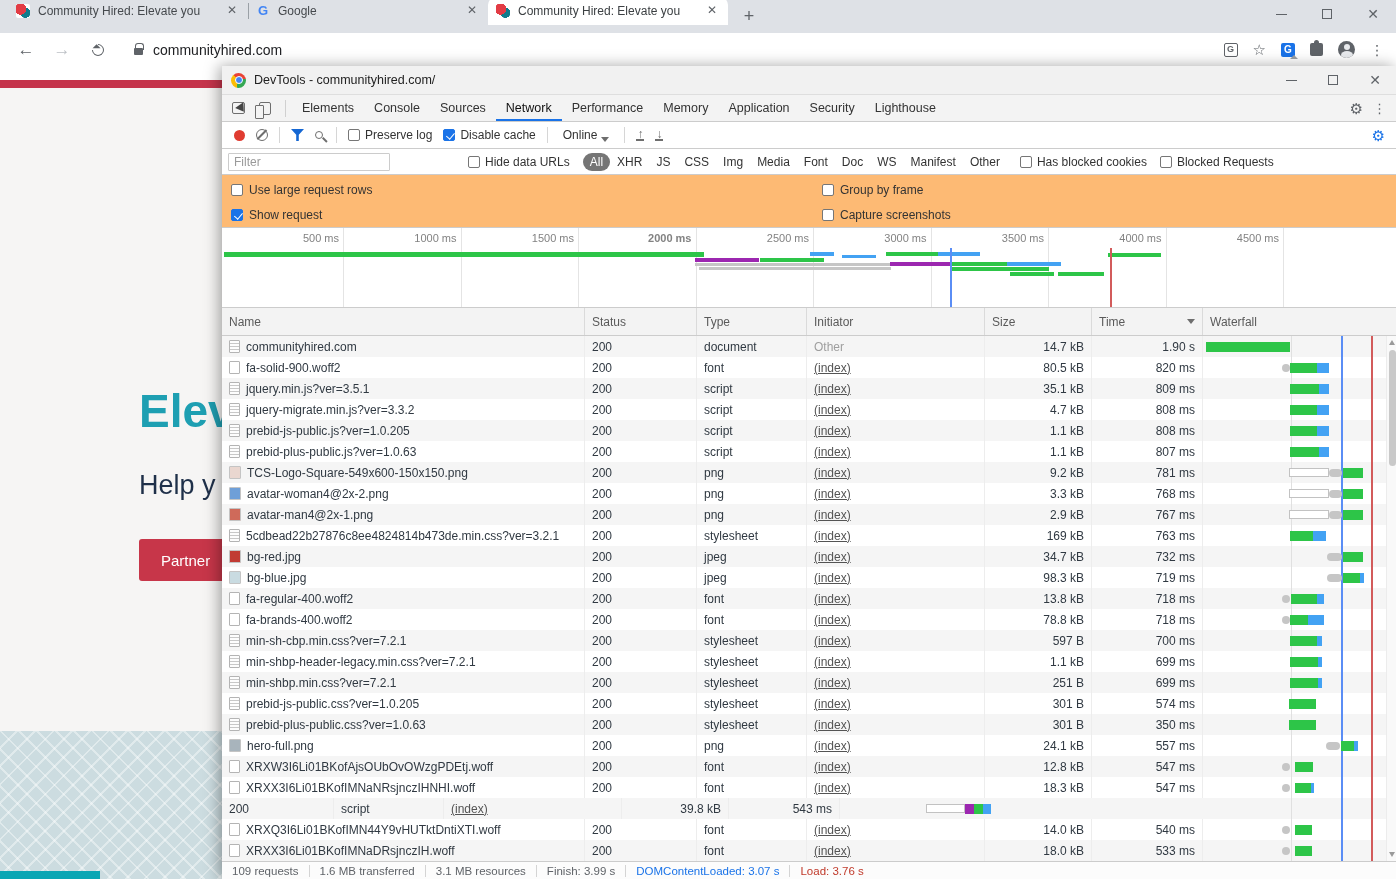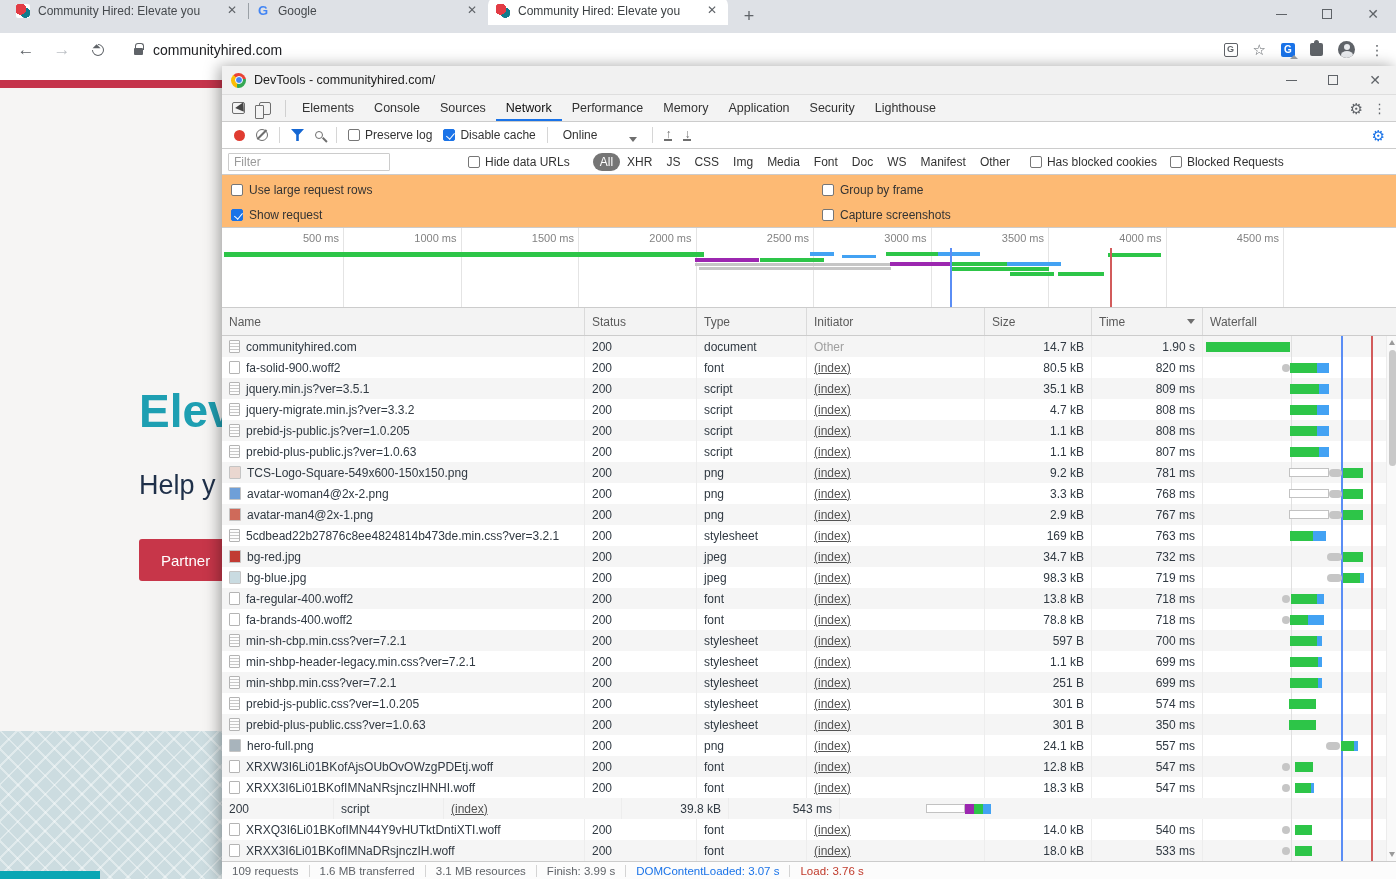--- a/index.html
+++ b/index.html
@@ -81,30 +81,30 @@
   .ic-clear{width:12px;height:12px;border:1.5px solid #6e6e6e;border-radius:50%;position:relative;flex:none}
   .ic-clear::after{content:"";position:absolute;left:4px;top:-2px;width:1.5px;height:13px;background:#6e6e6e;transform:rotate(45deg)}
   .vsep{width:1px;height:16px;background:#d6d6d6;flex:none}
   .ic-funnel{width:13px;height:12px;flex:none;clip-path:polygon(0 0,100% 0,60% 48%,60% 100%,40% 100%,40% 48%)}
   .ic-search{width:8px;height:8px;border:1.5px solid #6e6e6e;border-radius:50%;position:relative;flex:none;margin-right:2px}
   .ic-search::after{content:"";position:absolute;left:6px;top:7px;width:6px;height:1.5px;background:#6e6e6e;transform:rotate(45deg)}
   .cbi{display:flex;align-items:center;gap:5px;color:#333;white-space:nowrap}
   .cb{width:12px;height:12px;border:1px solid #767676;border-radius:2px;background:#fff;flex:none;position:relative}
   .cb.checked{background:#1a73e8;border-color:#1a73e8}
   .cb.checked::after{content:"";position:absolute;left:3.5px;top:0.5px;width:3.5px;height:7px;border:solid #fff;border-width:0 1.8px 1.8px 0;transform:rotate(40deg)}
-  .dropdown{display:flex;align-items:flex-end;gap:32px;color:#333;padding:0 4px}
+  .dropdown{display:flex;align-items:flex-end;gap:4px;color:#333;padding:0 4px}
   .caret{width:0;height:0;border-left:4px solid transparent;border-right:4px solid transparent;border-top:5px solid #6e6e6e}
   .ic-arr{color:#6e6e6e;font-size:12px;font-weight:bold;line-height:10px;border-bottom:2px solid #6e6e6e;padding:0 1px}
   .gear-right{margin-left:auto;margin-right:11px}
 
   .filter-row{height:26px;border-bottom:1px solid #ccc;display:flex;align-items:center;padding-left:6px;color:#333;background:#fff}
   .filter-input{width:162px;height:18px;border:1px solid #ccc;font-size:12px;padding:0 5px;color:#333;font-family:"Liberation Sans",sans-serif;border-radius:1px}
   .filter-input::placeholder{color:#9a9a9a}
   .hide-urls{margin-left:78px}
-  .types{display:flex;align-items:center;margin-left:23px}
+  .types{display:flex;align-items:center;margin-left:13px}
   .pill{padding:2px 7px;border-radius:9px;color:#333;white-space:nowrap}
   .pill.sel{background:#757575;color:#fff}
   .fr-cb{margin-left:13px}
 
   .options{height:53px;border-bottom:1px solid #ccc;position:relative;background:#fdba74;color:#333}
   .opt{position:absolute;display:flex;align-items:center;gap:6px;white-space:nowrap}
 
   .overview{height:80px;position:relative;border-bottom:1px solid #ccc;background:#fff;overflow:hidden}
   .ov-cells{display:flex;height:100%}
   .ov-cell{border-right:1px solid #e4e4e4;position:relative;flex:none;height:100%}
@@ -329,21 +329,21 @@
     <div class="ov-cells">
         <div class="ov-cell" style="width: 122px;">
           <span class="ov-label">500 ms</span>
         </div>
         <div class="ov-cell" style="width: 117.5px;">
           <span class="ov-label">1000 ms</span>
         </div>
         <div class="ov-cell" style="width: 117.5px;">
           <span class="ov-label">1500 ms</span>
         </div>
-        <div class="ov-cell" style="width: 117.5px;">
+        <div class="ov-cell" style="width: 117.5px; font-weight: bold;">
           <span class="ov-label">2000 ms</span>
         </div>
         <div class="ov-cell" style="width: 117.5px;">
           <span class="ov-label">2500 ms</span>
         </div>
         <div class="ov-cell" style="width: 117.5px;">
           <span class="ov-label">3000 ms</span>
         </div>
         <div class="ov-cell" style="width: 117.5px;">
           <span class="ov-label">3500 ms</span>

